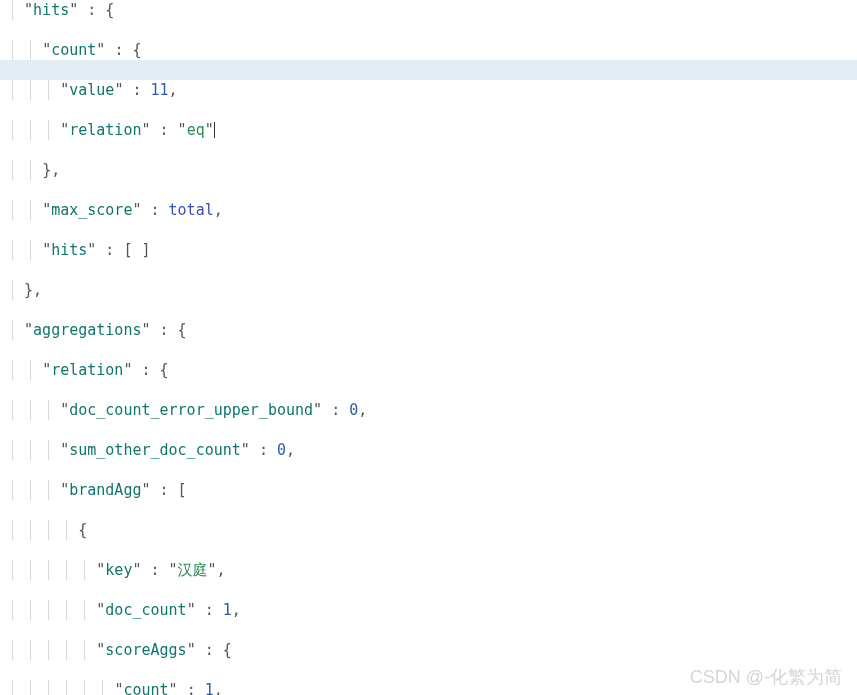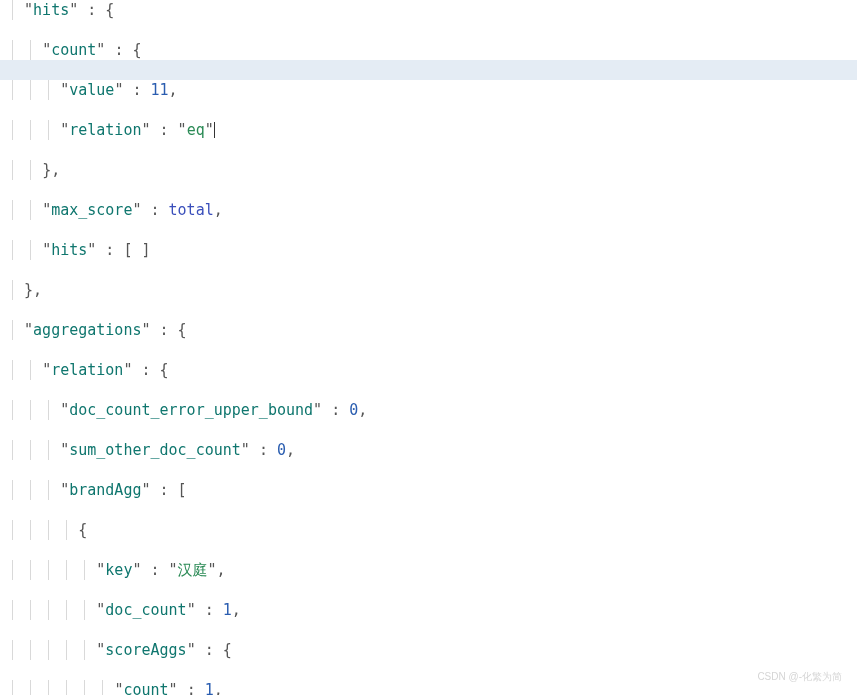--- a/index.html
+++ b/index.html
@@ -2,21 +2,21 @@
 <html><head>
   <meta charset="utf-8">
   <style>
     * { margin:0; padding:0; box-sizing:border-box; }
     body{
       width:857px;height:695px;background:#fff;
       font-family:Consolas,"Courier New",monospace;font-size:15px;
       line-height:20px;position:relative;overflow:hidden;color:#333;
     }
     .hl{position:absolute;left:0;top:60px;width:857px;height:20px;background:#e4ecf4;z-index:0;}
-    .watermark{position:absolute;bottom:8px;right:15px;color:#d5d5d5;font-family:sans-serif;font-size:10px;z-index:2;}
+    .watermark{position:absolute;bottom:8px;right:15px;color:#d5d5d5;font-family:sans-serif;font-size:18px;z-index:2;}
     pre{position:relative;z-index:1;padding:0 6px;white-space:pre;}
     .ln{display:block;height:20px;position:relative;}
     .guides{position:absolute;left:0;top:0;bottom:0;pointer-events:none;}
     .g{position:absolute;top:0;bottom:0;width:0;border-left:1px solid #d9d9d9;}
     .k{color:#0f766e;} 
     .s{color:#2a8a55;} 
     .n{color:#2a5db0;} 
     .kw{color:#3a4fbb;} 
     .p{color:#555;}    
     .c{position:relative;}

